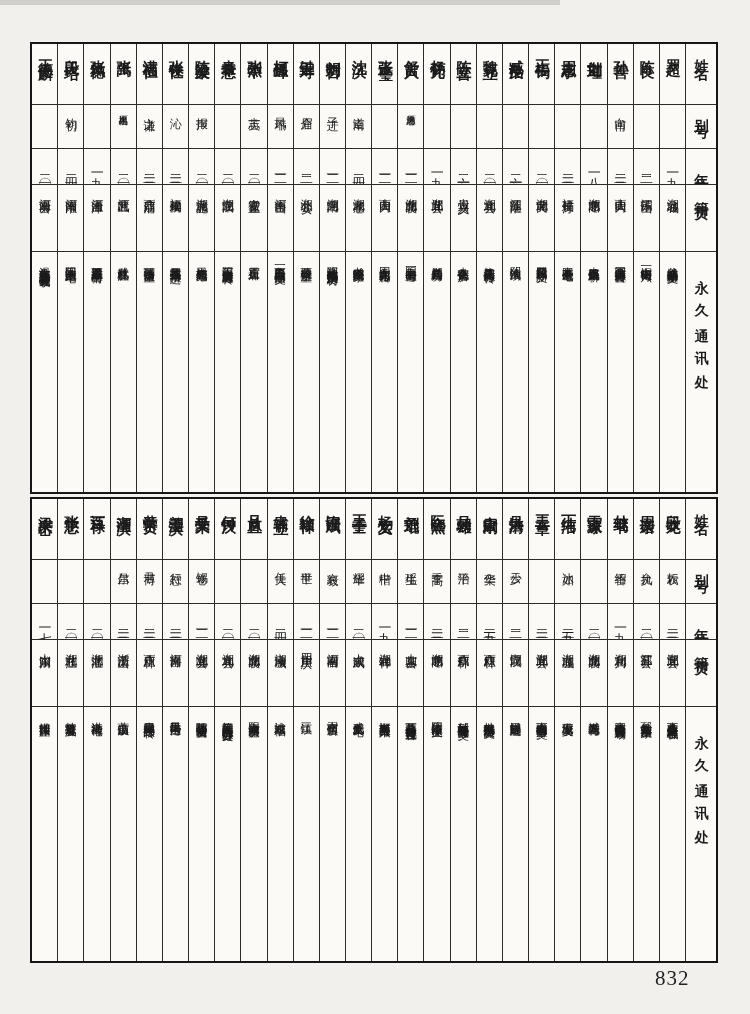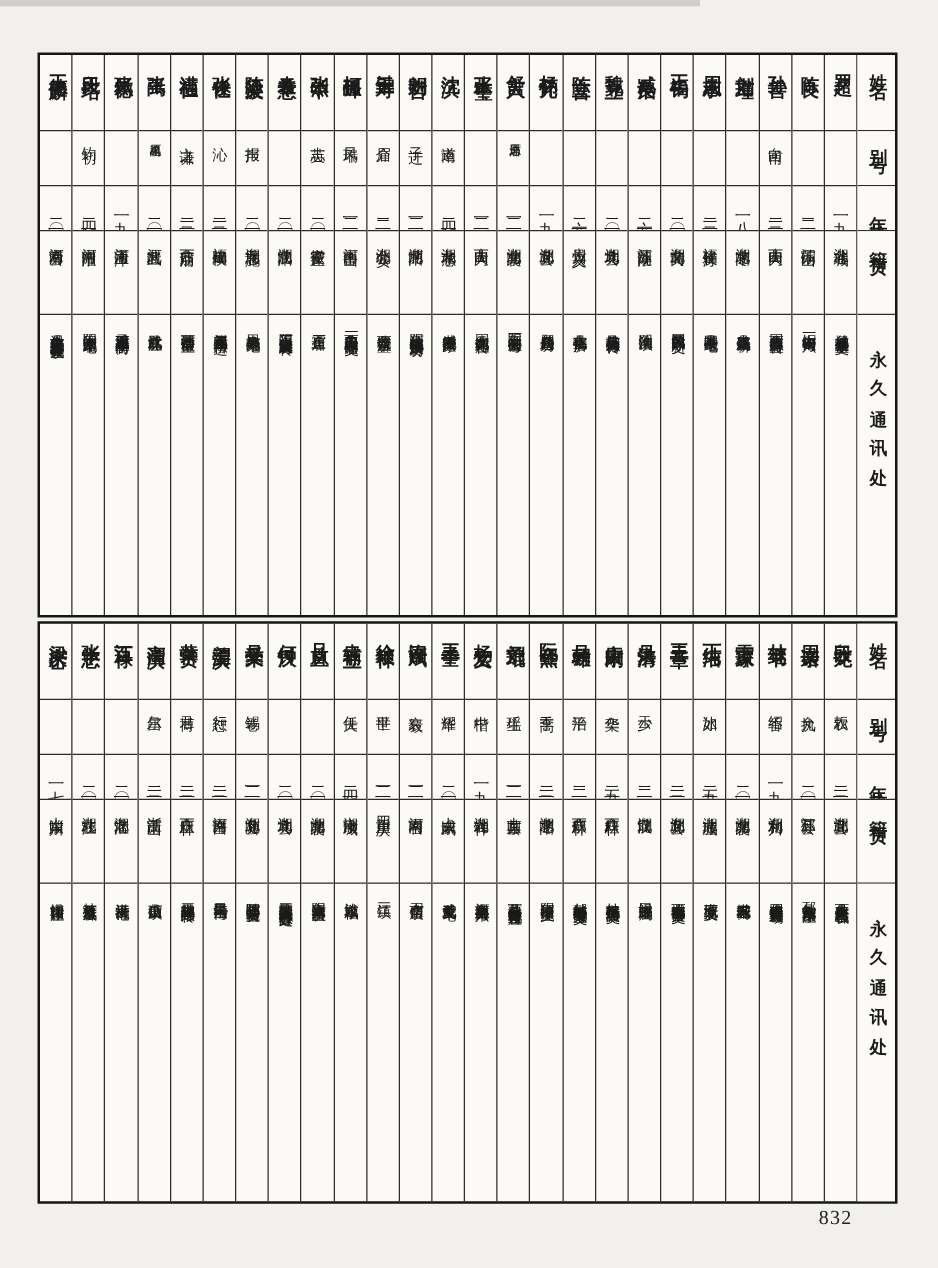--- a/index.html
+++ b/index.html
@@ -47,21 +47,21 @@
   .r-alias .vtext{font-size:12px;letter-spacing:1px;}
   .r-alias .vtext.small{font-size:9.5px;height:38px;letter-spacing:0;line-height:1.1;}
   .r-age .vtext{font-size:13px;letter-spacing:2px;}
   .r-origin .vtext{font-size:12px;letter-spacing:1px;}
   .r-addr .vtext{font-size:11.5px;letter-spacing:0.5px;max-height:100%;}
   .col.hdr .cell{background:#fbfaf7;}
   .col.hdr .vtext{font-size:14.5px;font-weight:bold;letter-spacing:6px;}
   .col.hdr .r-addr .vtext{letter-spacing:24px;padding-top:10px;font-size:14px;}
   #page-number{
     position:absolute;left:655px;top:966px;
-    font-size:16px;letter-spacing:1px;color:#222;
+    font-size:21px;letter-spacing:1px;color:#222;
     font-family:"Liberation Serif",serif;
   }
 </style>
 </head>
 <body>
 
 <div class="scan-artifact"></div>
 
 <div id="table-top" class="dir-table">
     <div class="col hdr">

